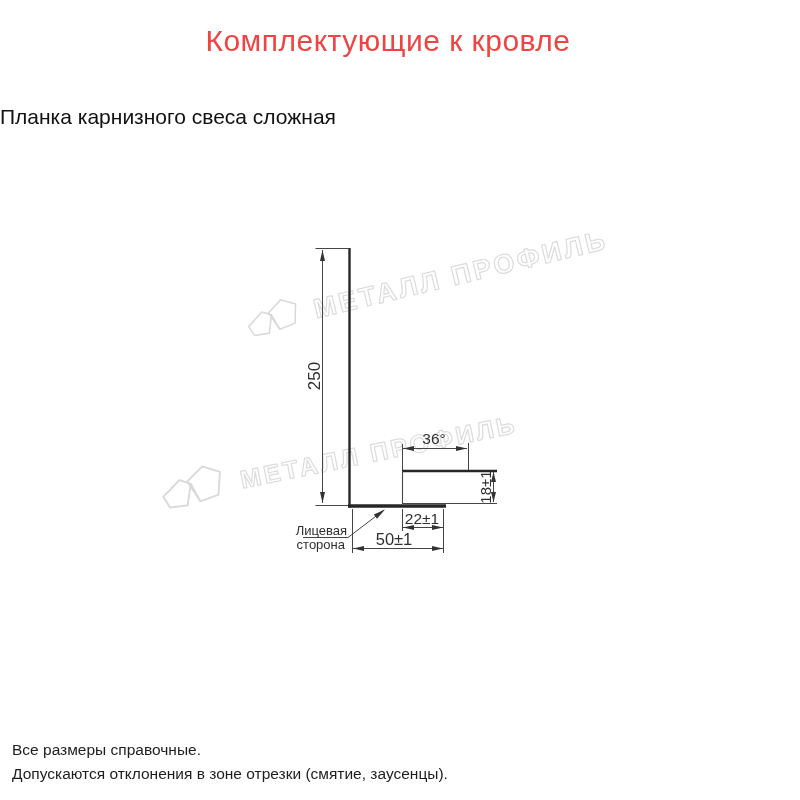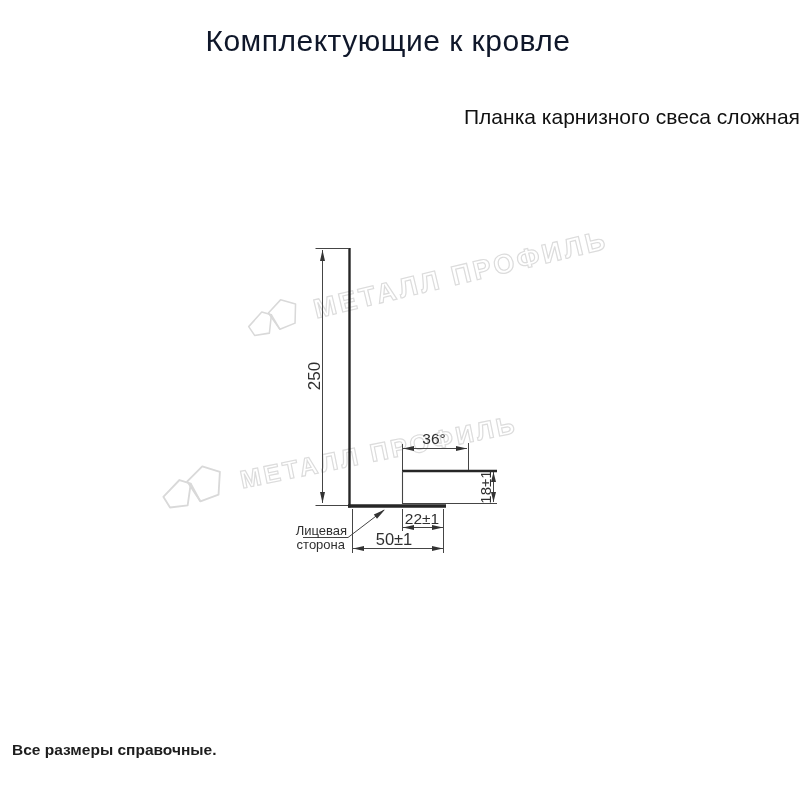--- a/index.html
+++ b/index.html
@@ -2,28 +2,28 @@
 <html><head>
 <meta charset="utf-8">
 <style>
   html,body{margin:0;padding:0;background:#fff;}
   .page{
     position:relative;width:800px;height:800px;background:#ffffff;
     font-family:"Liberation Sans","DejaVu Sans",sans-serif;overflow:hidden;
   }
   .page-title{
     position:absolute;left:0;top:24px;width:776px;text-align:center;
-    font-size:30px;color:#0f172a;letter-spacing:0.5px;
+    font-size:30px;color:#ef4444;letter-spacing:0.5px;
   }
   .subtitle{
-    position:absolute;left:0;top:105px;width:800px;text-align:right;
+    position:absolute;left:0;top:105px;width:800px;text-align:left;
     font-size:21px;line-height:23px;color:#111;
   }
   .footer{
-    position:absolute;left:12px;top:738px;font-size:15.5px;line-height:23.5px;color:#1d1d1d;font-weight:bold;
+    position:absolute;left:12px;top:738px;font-size:15.5px;line-height:23.5px;color:#1d1d1d;
   }
   .watermark{
     position:absolute;display:flex;align-items:center;gap:8px;
     pointer-events:none;z-index:1;
   }
   .wm1{left:246px;top:302px;transform:rotate(-13.5deg);transform-origin:0 50%;}
   .wm2{left:160px;top:468px;transform:rotate(-11.5deg);transform-origin:0 50%;}
   .wm-text{
     font-weight:bold;font-size:27px;letter-spacing:3px;white-space:nowrap;
     color:transparent;-webkit-text-stroke:1.2px #dcdcdc;
@@ -124,15 +124,16 @@
     <text x="394" y="545" text-anchor="middle" font-size="16.5">50±1</text>
 
     <g>
       <text x="347" y="535" text-anchor="end" font-size="13">Лицевая</text>
       <text x="345" y="549" text-anchor="end" font-size="13">сторона</text>
     </g>
   </svg>
 
   <div class="footer">
     <div>Все размеры справочные.</div>
+    <div>Допускаются отклонения в зоне отрезки (смятие, заусенцы).</div>
   </div>
 
 </div>
 
 </body></html>

